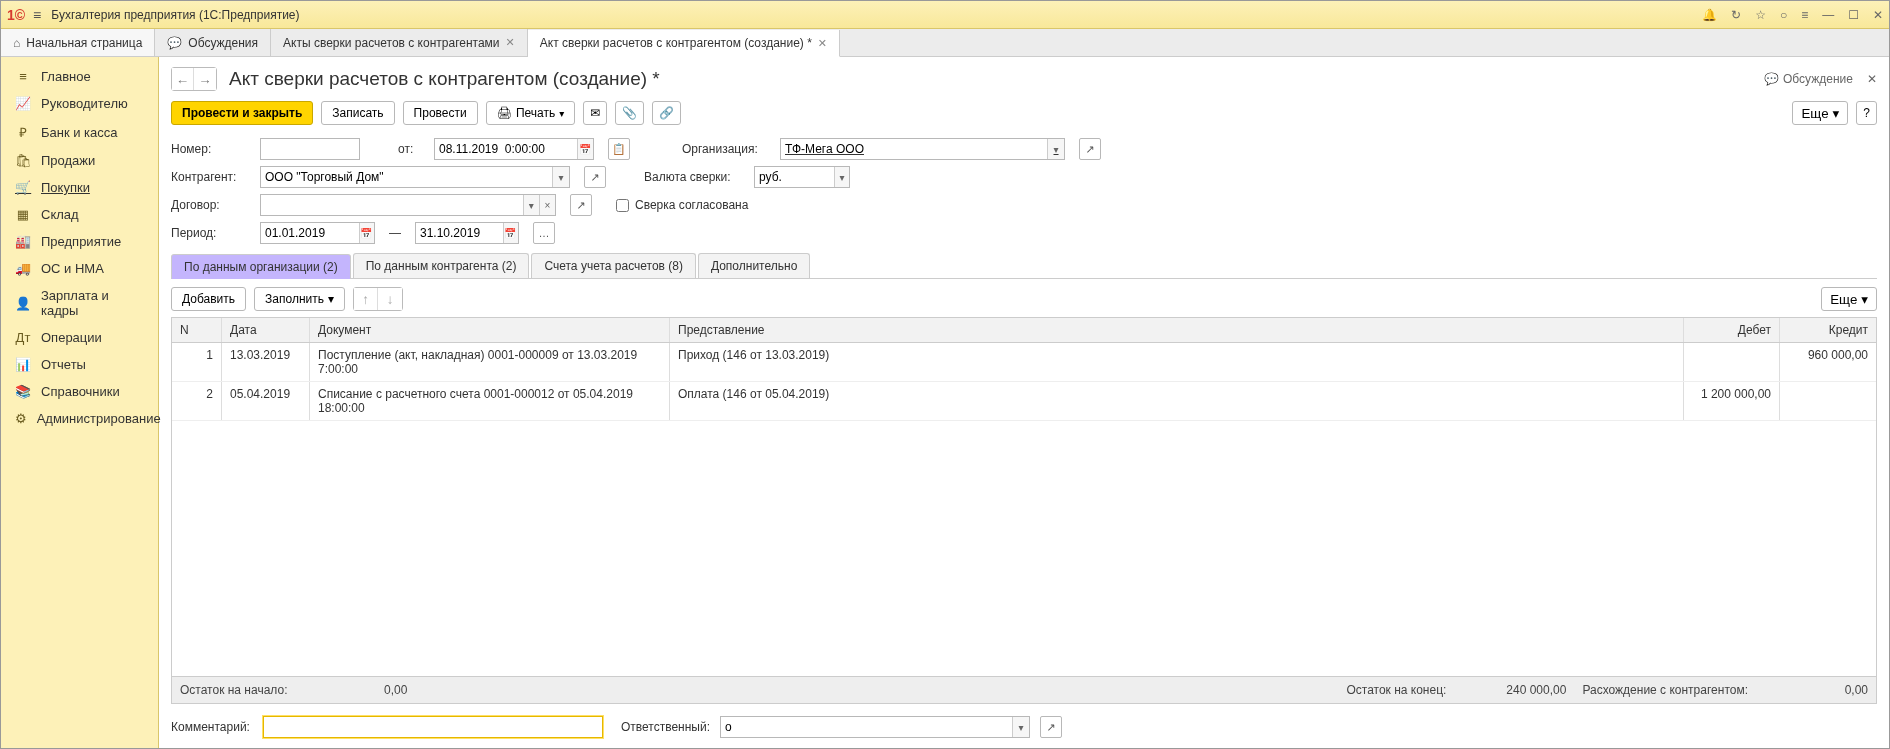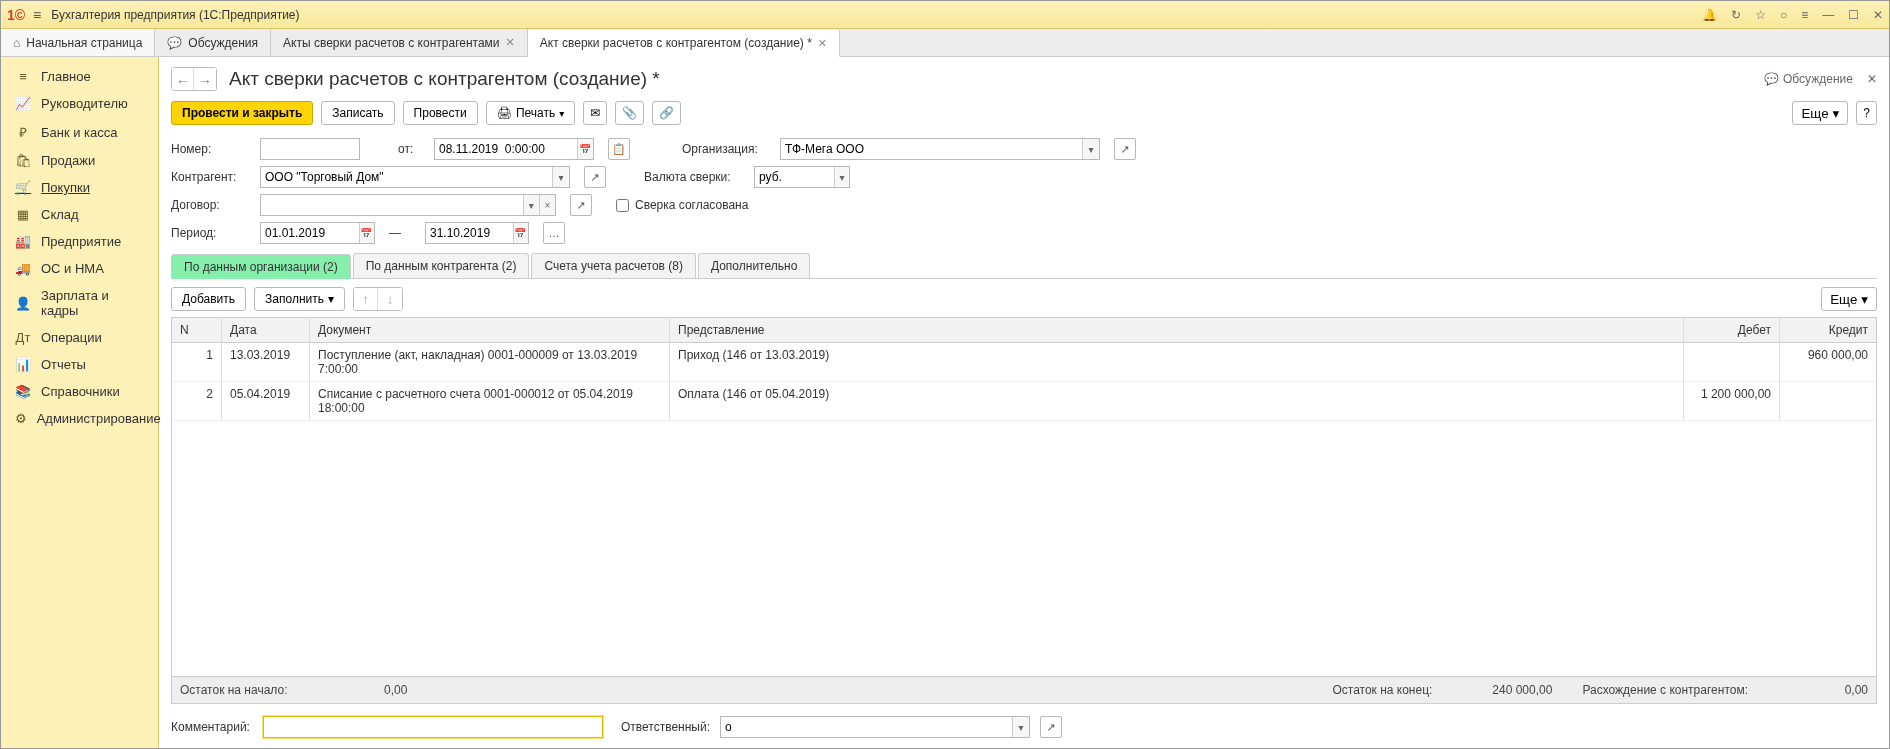--- a/index.html
+++ b/index.html
@@ -39,39 +39,39 @@
 .form-row { display:flex; align-items:center; gap:14px; padding:3px 0;}
 .form-row label { width:75px; color:#333;}
 .form-row label.w2 { width:auto; margin-left:24px; }
 .inputbox { height:22px; border:1px solid #b8b8b8; background:#fff; display:flex; align-items:center;}
 .inputbox input { border:none; outline:none; height:100%; padding:0 4px; font-size:12px; width:100%; background:transparent;}
 .inputbox .ib-btn { width:18px; height:100%; border-left:1px solid #ccc; display:flex; align-items:center; justify-content:center; font-size:10px; color:#666; cursor:pointer; background:#f6f6f6;}
 .small-btn{ width:22px; height:22px; border:1px solid #b8b8b8; background:#fff; display:inline-flex; align-items:center; justify-content:center; font-size:11px; color:#555; border-radius:2px; cursor:pointer;}
 .checkbox-row{ display:inline-flex; align-items:center; gap:6px; margin-left:10px;}
 .tabs2 { display:flex; border-bottom:1px solid #ccc; margin-top:6px;}
 .tabs2 .t2 { padding:5px 12px; border:1px solid #ccc; border-bottom:none; background:#f3f3f3; margin-right:2px; border-radius:3px 3px 0 0; cursor:pointer; font-size:12px;}
-.tabs2 .t2.active { background:#86efac; position:relative; top:1px;text-align:right;}
+.tabs2 .t2.active { background:#c4b5fd; position:relative; top:1px;text-align:right;}
 .subtoolbar { display:flex; align-items:center; gap:8px; padding:8px 0 6px 0;}
 .subtoolbar .arrowgrp { display:flex; border:1px solid #bbb; border-radius:3px;}
 .subtoolbar .arrowgrp .ab { width:24px; height:22px; border:none; background:#fff; color:#aaa; border-right:1px solid #ddd;}
 .subtoolbar .arrowgrp .ab:last-child{border-right:none;}
 .table-wrap{ flex:1; border:1px solid #ccc; display:flex; flex-direction:column; min-height:0;}
 .thead{ display:flex; background:#f2f2f2; border-bottom:1px solid #ccc; font-size:12px; color:#333;}
 .th, .td { padding:5px 8px; border-right:1px solid #ddd;}
 .th:last-child,.td:last-child{border-right:none;}
 .col-n{width:50px;}
 .col-date{width:88px;}
 .col-doc{width:360px;}
 .col-rep{flex:1;}
 .col-deb{width:96px; text-align:right;}
 .col-cred{width:96px; text-align:right;}
 .tbody{ flex:1; overflow:auto; background:#fff;}
 .trow{ display:flex; border-bottom:1px solid #eee; font-size:12px;}
 .trow .td.col-n{text-align:right;}
-.footer-sum{ background:#eee; border-top:1px solid #ccc; display:flex; align-items:flex-start; padding:6px 8px; font-size:12px; color:#444; gap:30px;}
+.footer-sum{ background:#eee; border-top:1px solid #ccc; display:flex; align-items:flex-start; padding:6px 8px; font-size:12px; color:#444; gap:16px;}
 .footer-sum .fgrp{display:flex; gap:40px;}
 .footer-sum .lbl{}
 .footer-sum .val{ text-align:right; min-width:80px;}
 .footer-sum .push{margin-left:auto;}
 .bottom-row { display:flex; align-items:center; gap:10px; padding-top:12px;}
 .bottom-row label{ min-width:82px;}
 .yellow-focus{ border:1px solid #e6b800 !important; box-shadow:0 0 0 1px #ffe066;}
 .more-btn{ height:24px; padding:0 8px; border:1px solid #b8b8b8; background:#fff; border-radius:3px; display:inline-flex; align-items:center; gap:4px;}
 </style>
 </head>
@@ -212,21 +212,21 @@
         <div class="inputbox" style="width:100px;">
             <input value="" style="">
           </div>
         <label class="w2" style="min-width:22px;">от:</label>
         <div class="inputbox" style="width:160px;">
           <input value="08.11.2019  0:00:00" style="">
           <span class="ib-btn">📅</span>
         </div>
         <span class="small-btn">📋</span>
         <label class="w2" style="margin-left:38px;min-width:84px;">Организация:</label>
-        <div class="inputbox" style="width:320px;">
+        <div class="inputbox" style="width:285px;text-decoration:underline;">
           <input value="ТФ-Мега ООО" style="">
           <span class="ib-btn">▾</span>
         </div>
         <span class="small-btn">↗</span>
       </div>
 
       <div class="form-row">
         <label>Контрагент:</label>
         <div class="inputbox" style="width:310px;">
           <input value="ООО &quot;Торговый Дом&quot;" style="">
@@ -254,21 +254,21 @@
         </span>
       </div>
 
       <div class="form-row">
         <label>Период:</label>
         <div class="inputbox" style="width:115px;">
           <input value="01.01.2019" style="">
           <span class="ib-btn">📅</span>
         </div>
         <span>—</span>
-        <div class="inputbox" style="width:104px;margin-left:10px;">
+        <div class="inputbox" style="width:104px;">
           <input value="31.10.2019" style="">
           <span class="ib-btn">📅</span>
         </div>
         <span class="small-btn">…</span>
       </div>
 
       <div class="tabs2">
         <div class="t2 active">По данным организации (2)</div>
         <div class="t2">По данным контрагента (2)</div>
         <div class="t2">Счета учета расчетов (8)</div>

